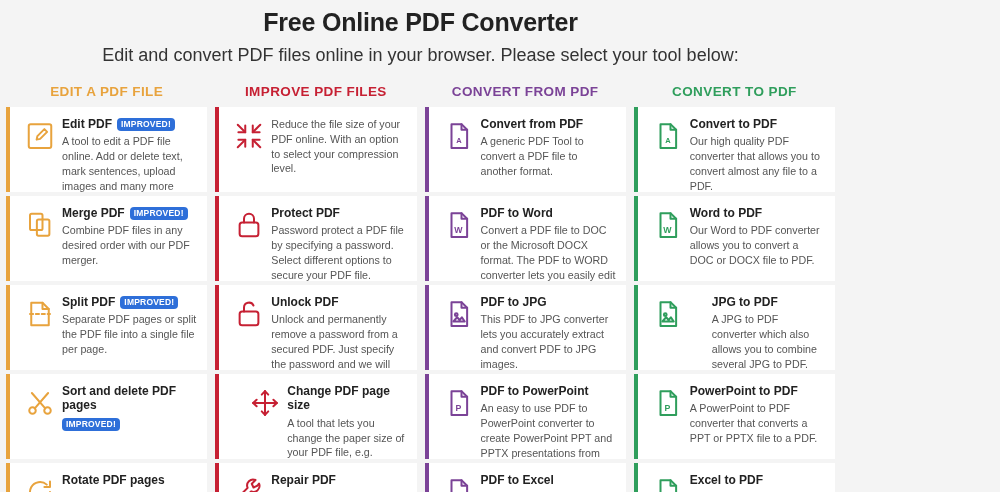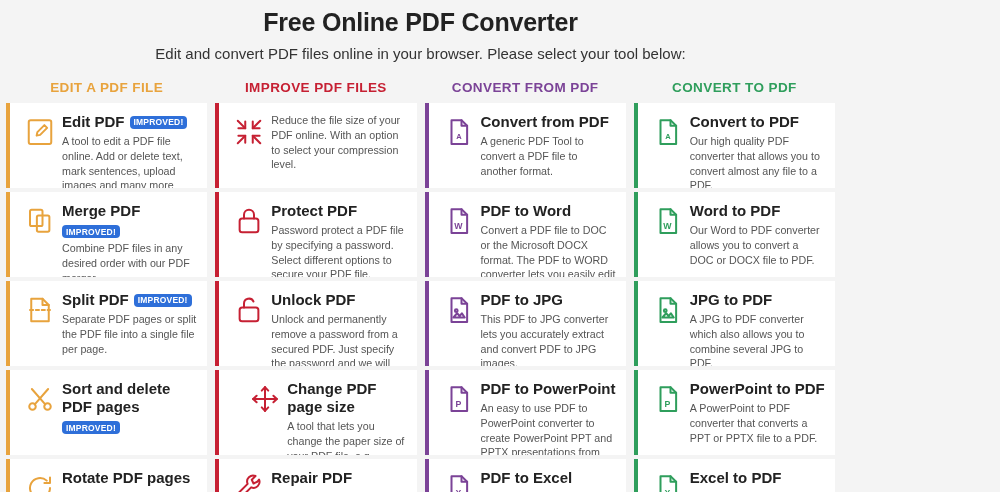--- a/index.html
+++ b/index.html
@@ -15,21 +15,21 @@
   .header { text-align: center; padding-top: 8px; }
   .header h1 {
     margin: 0;
     font-size: 25px;
     font-weight: bold;
     color: #222;
     letter-spacing: -0.2px;
   }
   .header .subtitle {
     margin-top: 8px;
-    font-size: 15px;
+    font-size: 18px;
     color: #333;
   }
 
   .columns {
     display: flex;
     margin-top: 18px;
     padding: 0 6px;
     gap: 8px;
   }
   .column { flex: 1 1 0; min-width: 0; }
@@ -63,21 +63,21 @@
   }
   .card .body { flex: 1 1 auto; min-width: 0; }
   .card .title-row {
     display: flex;
     align-items: center;
     flex-wrap: wrap;
     gap: 5px;
     margin-bottom: 3px;
   }
   .card .title {
-    font-size: 15px;
+    font-size: 12px;
     font-weight: bold;
     color: #222;
     line-height: 1.2;
   }
   .card .desc {
     font-size: 10.7px;
     line-height: 1.38;
     color: #555;
   }
   .badge {
@@ -400,21 +400,21 @@
               </svg>
             </span>
           </div>
           <div class="body">
             <div class="title-row">
               <span class="title">Word to PDF</span>
             </div>
             <div class="desc">Our Word to PDF converter allows you to convert a DOC or DOCX file to PDF.</div>
           </div>
         </div>
-        <div class="card" style="border-left-color: rgb(47, 158, 92);">
+        <div class="card" style="border-left-color: rgb(47, 158, 92); gap: 22px;">
           <div class="icon-wrap">
             <span class="icon">
               <svg width="30" height="30" viewBox="0 0 24 24" fill="none" stroke="#2f9e5c" stroke-width="1.6" stroke-linecap="round" stroke-linejoin="round">
                 <path d="M6 2.5h8l4.5 4.5V21.5H6z"></path>
                 <path d="M14 2.5V7h4.5"></path>
                 <circle cx="9.8" cy="12.5" r="1.1"></circle>
                 <path d="M7.5 18l3-3.4 2 2.2 1.8-2.1 2.3 3.3z"></path>
               </svg>
             </span>
           </div>

